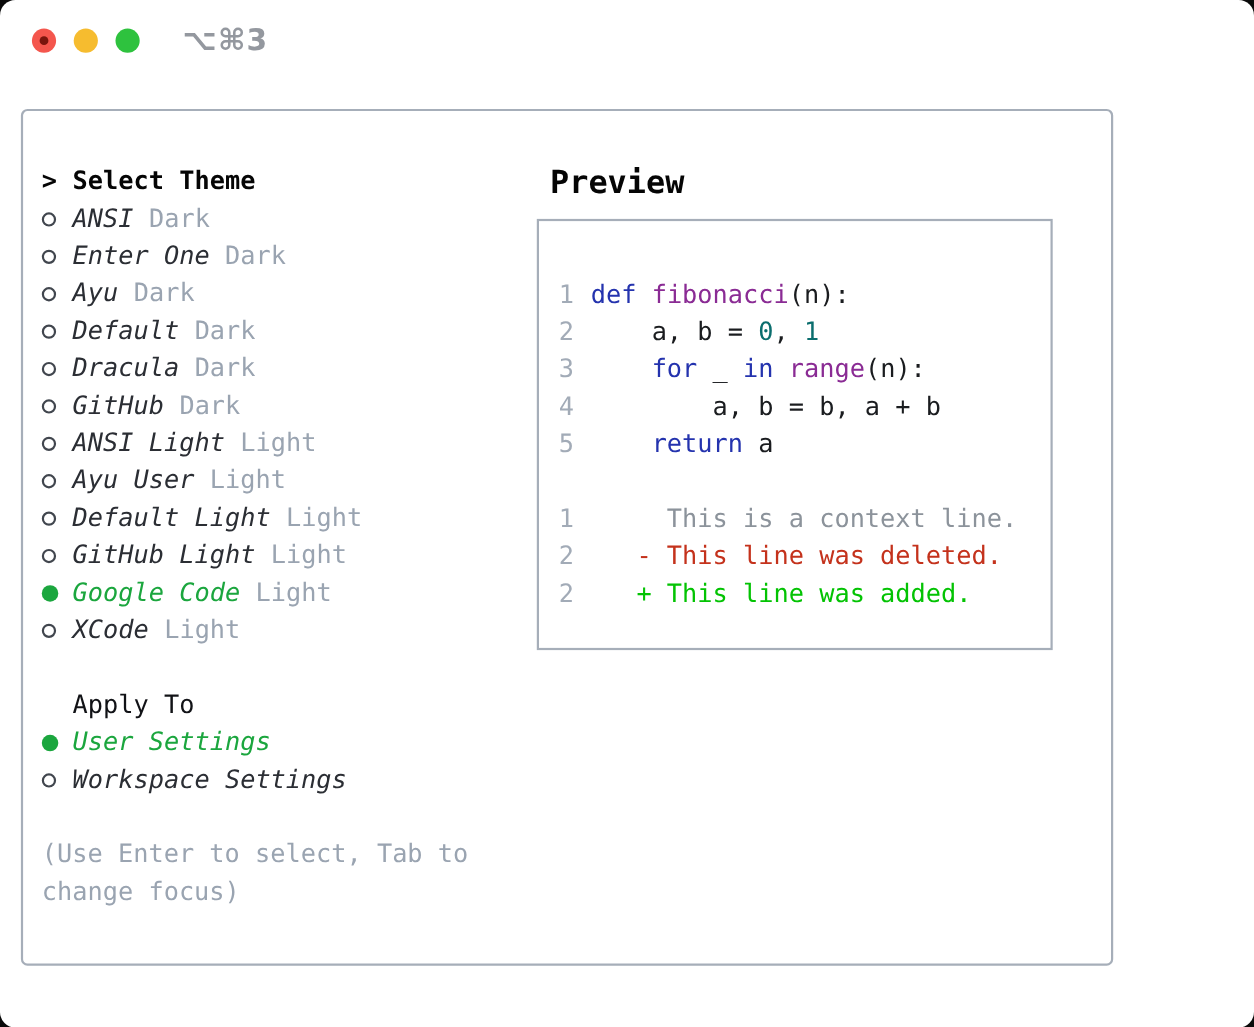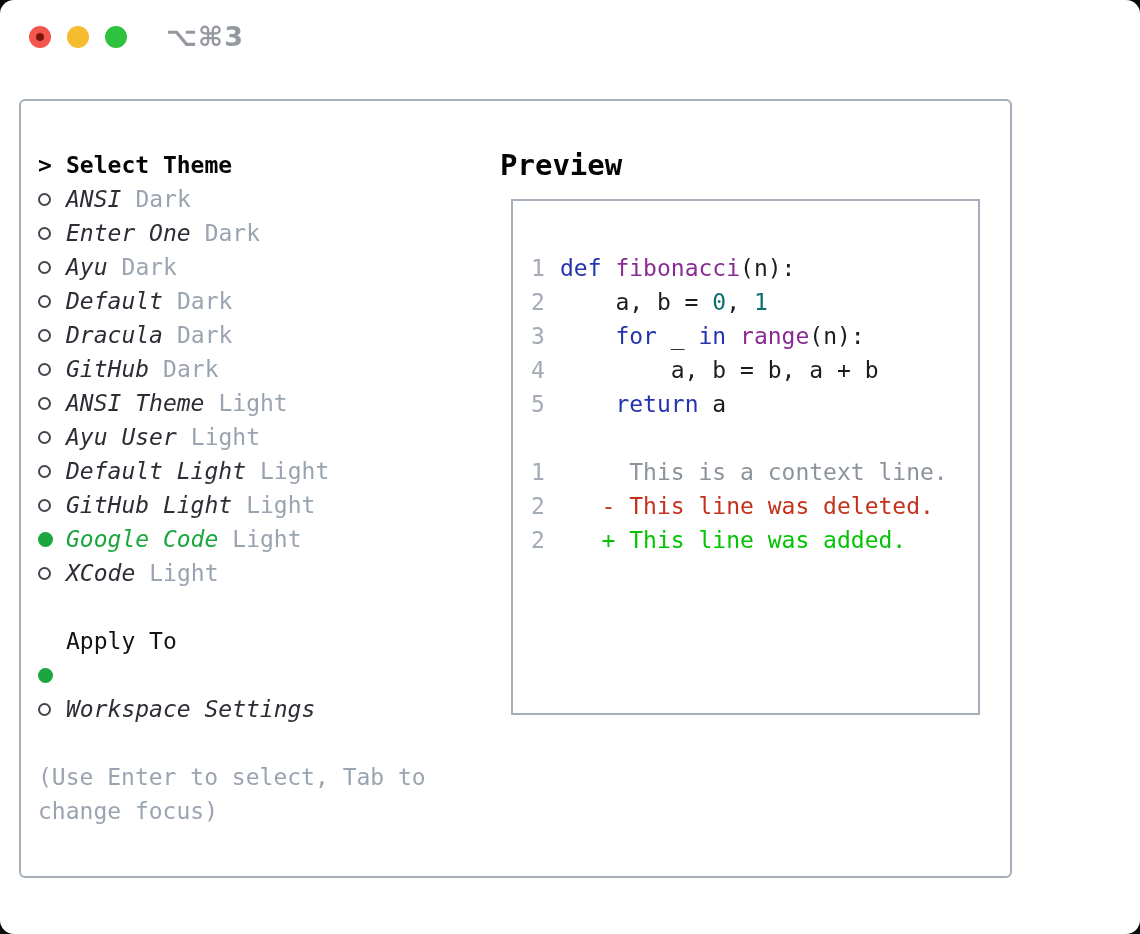--- a/index.html
+++ b/index.html
@@ -55,21 +55,21 @@
   .radio{width:13px;height:13px;border:2px solid var(--radio-border);border-radius:50%;display:inline-block;}
   .radio.selected{width:15px;height:15px;border:none;background:var(--selection-green);}
   .t-name{color:var(--list-text);font-style:italic;}
   .t-name.selected{color:var(--selection-green);}
   .t-variant{color:var(--muted-gray);margin-left:14px;}
   .apply-title{color:#111216;}
   .help-line{color:var(--muted-gray);}
   
   .preview-title{position:absolute;left:479px;top:47px;height:34px;line-height:34px;font-size:29px;font-weight:bold;color:var(--heading-black);}
   .preview-box{
-    position:absolute;left:490px;top:98px;width:469px;height:516px;
+    position:absolute;left:467px;top:98px;width:469px;height:392px;
     border:2px solid var(--panel-border);background:#fff;
     padding:50px 0 11px 18px;overflow:hidden;
   }
   .code-line{height:34px;line-height:34px;font-size:23px;white-space:pre;}
   .ln{display:inline-block;width:29px;color:var(--line-num);}
   .seg-plain{color:var(--code-plain);}
   .seg-keyword{color:var(--keyword-blue);}
   .seg-function{color:var(--function-purple);}
   .seg-literal{color:var(--literal-teal);}
   .seg-context{color:var(--context-gray);}
@@ -98,37 +98,37 @@
         <span>Select Theme</span>
       </div>
 
       <div id="theme-list">
           <div class="row"><span class="bullet-col"><span class="radio"></span></span><span class="t-name">ANSI</span><span class="t-variant">Dark</span></div>
           <div class="row"><span class="bullet-col"><span class="radio"></span></span><span class="t-name">Enter One</span><span class="t-variant">Dark</span></div>
           <div class="row"><span class="bullet-col"><span class="radio"></span></span><span class="t-name">Ayu</span><span class="t-variant">Dark</span></div>
           <div class="row"><span class="bullet-col"><span class="radio"></span></span><span class="t-name">Default</span><span class="t-variant">Dark</span></div>
           <div class="row"><span class="bullet-col"><span class="radio"></span></span><span class="t-name">Dracula</span><span class="t-variant">Dark</span></div>
           <div class="row"><span class="bullet-col"><span class="radio"></span></span><span class="t-name">GitHub</span><span class="t-variant">Dark</span></div>
-          <div class="row"><span class="bullet-col"><span class="radio"></span></span><span class="t-name">ANSI Theme</span><span class="t-variant">Light</span></div>
+          <div class="row"><span class="bullet-col"><span class="radio"></span></span><span class="t-name">ANSI Light</span><span class="t-variant">Light</span></div>
           <div class="row"><span class="bullet-col"><span class="radio"></span></span><span class="t-name">Ayu User</span><span class="t-variant">Light</span></div>
           <div class="row"><span class="bullet-col"><span class="radio"></span></span><span class="t-name">Default Light</span><span class="t-variant">Light</span></div>
           <div class="row"><span class="bullet-col"><span class="radio"></span></span><span class="t-name">GitHub Light</span><span class="t-variant">Light</span></div>
           <div class="row"><span class="bullet-col"><span class="radio selected"></span></span><span class="t-name selected">Google Code</span><span class="t-variant">Light</span></div>
           <div class="row"><span class="bullet-col"><span class="radio"></span></span><span class="t-name">XCode</span><span class="t-variant">Light</span></div>
         </div>
 
       <div class="row"></div>
 
       <div class="row">
         <span class="bullet-col"></span>
         <span class="apply-title">Apply To</span>
       </div>
 
       <div id="apply-list">
-          <div class="row"><span class="bullet-col"><span class="radio selected"></span></span></div>
+          <div class="row"><span class="bullet-col"><span class="radio selected"></span></span><span class="t-name selected">User Settings</span></div>
           <div class="row"><span class="bullet-col"><span class="radio"></span></span><span class="t-name">Workspace Settings</span></div>
         </div>
 
       <div class="row"></div>
 
       <div class="row help-line">(Use Enter to select, Tab to</div>
       <div class="row help-line">change focus)</div>
     </div>
 
     <div class="preview-title">Preview</div>

